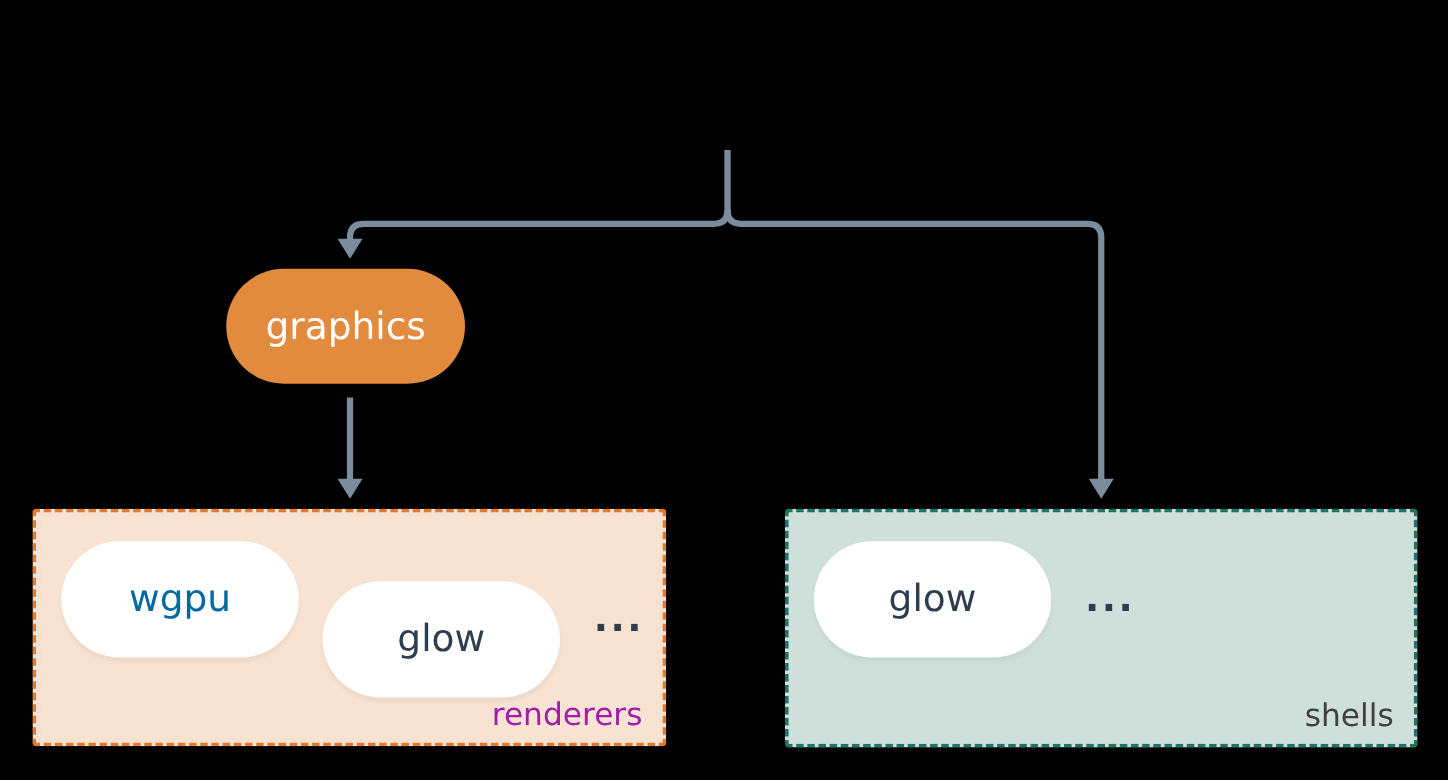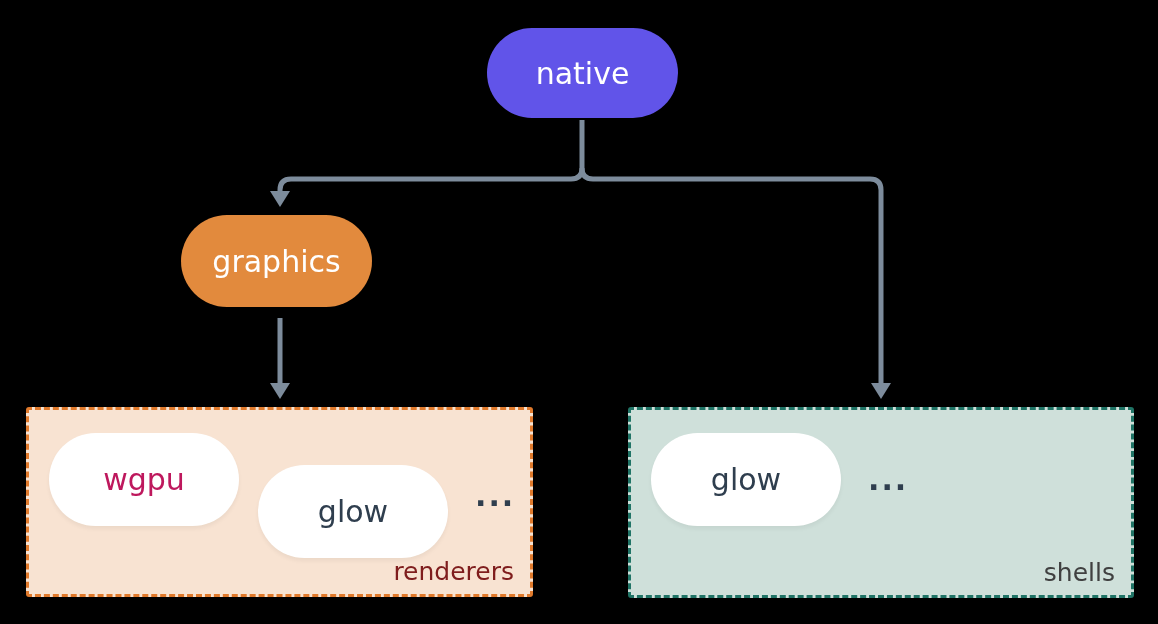--- a/index.html
+++ b/index.html
@@ -120,31 +120,30 @@
 
   <svg class="edges" width="1158" height="624" viewBox="0 0 1158 624">
     <path d="M582 120 V168 Q582 179 571 179 H291 Q280 179 280 190 V192" style="stroke: rgb(125, 140, 156);"></path>
     <polygon points="270,191 290,191 280,207" style="fill: rgb(125, 140, 156);"></polygon>
     <path d="M582 168 Q582 179 593 179 H870 Q881 179 881 190 V384" style="stroke: rgb(125, 140, 156);"></path>
     <polygon points="871,383 891,383 881,399" style="fill: rgb(125, 140, 156);"></polygon>
     <path d="M280 318 V384" style="stroke: rgb(125, 140, 156);"></path>
     <polygon points="270,383 290,383 280,399" style="fill: rgb(125, 140, 156);"></polygon>
   </svg>
 
-  <div class="node node-native" style="background-color: rgb(97, 84, 233); color: rgb(255, 255, 255);">native</div>
 
   <div class="node node-graphics" style="background-color: rgb(226, 138, 61); color: rgb(255, 255, 255);">graphics</div>
 
   <div class="group group-renderers" style="background-color: rgb(248, 227, 210); border-color: rgb(224, 122, 44);">
     <div class="group-pills">
-      <div class="pill" style="background-color: rgb(255, 255, 255); color: #be185d;">wgpu</div>
+      <div class="pill" style="background-color: rgb(255, 255, 255); color: #0369a1;">wgpu</div>
       <div class="pill" style="background-color: rgb(255, 255, 255); color: rgb(47, 62, 78); margin-top: 32px;">glow</div>
       <div class="ellipsis" style="color: rgb(47, 62, 78);">...</div>
     </div>
-    <div class="group-label" style="color: #7f1d1d;">renderers</div>
+    <div class="group-label" style="color: #a21caf;">renderers</div>
   </div>
 
   <div class="group group-shells" style="background-color: rgb(207, 224, 218); border-color: rgb(32, 116, 102);">
     <div class="group-pills">
       <div class="pill" style="background-color: rgb(255, 255, 255); color: rgb(47, 62, 78);">glow</div>
       <div class="ellipsis" style="color: rgb(47, 62, 78);">...</div>
     </div>
     <div class="group-label" style="color: #404040; text-align: center;">shells</div>
   </div>
 

